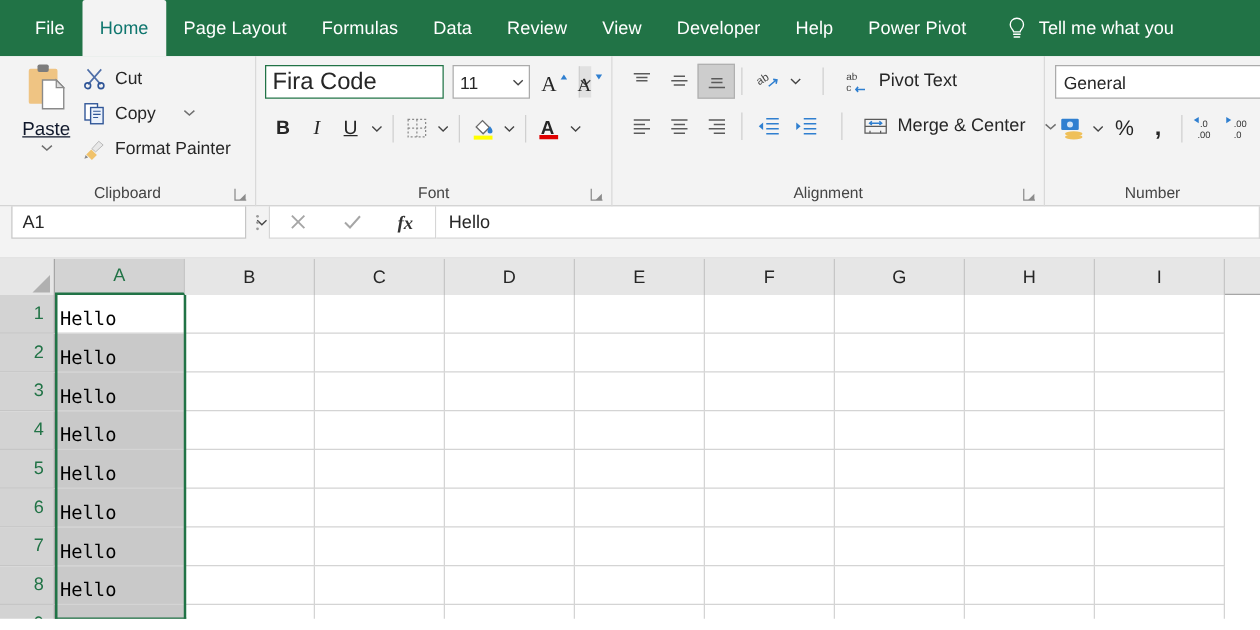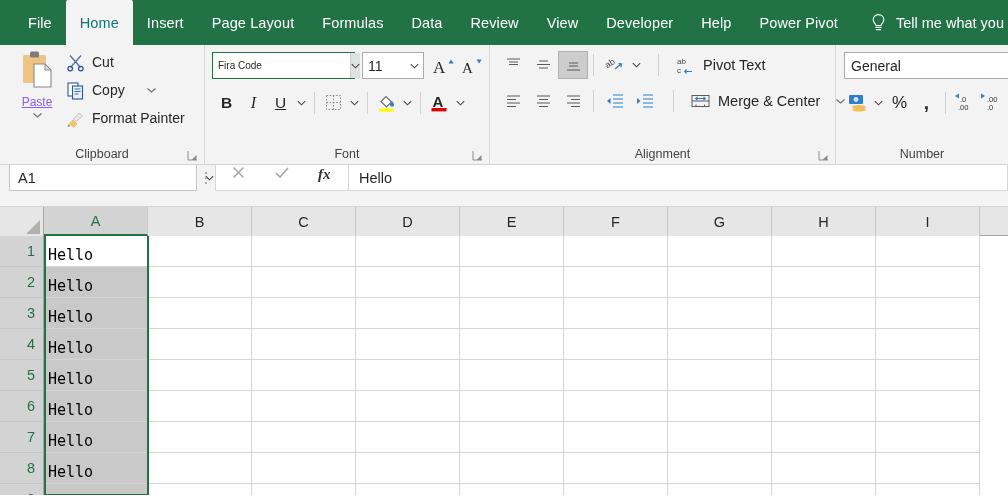--- a/index.html
+++ b/index.html
@@ -73,41 +73,41 @@
 
   
   .g-clip { width: 204px; }
   .paste-btn {
     position: absolute; left: 8px; top: 2px;
     width: 58px; height: 86px;
     display: flex; flex-direction: column; align-items: center;
     cursor: pointer;
   }
   .paste-icon { width: 40px; height: 44px; margin-top: 2px; }
-  .paste-label { font-size: 12px; color: #8b5cf6; margin-top: 2px; text-decoration: underline; }
+  .paste-label { font-size: 15px; color: #0f172a; margin-top: 2px; text-decoration: underline; }
   .caret-sm { width: 11px; height: 8px; margin-top: 2px; opacity: .75; }
   .clip-item {
     position: absolute; left: 66px;
     display: flex; align-items: center; gap: 7px;
     height: 26px; cursor: pointer; font-size: 14px; color: #262626;
   }
   .clip-item .ic { width: 19px; height: 19px; flex: 0 0 auto; }
 
   
   .g-font { width: 285px; }
   .fontname-box {
     position: absolute; left: 7px; top: 7px;
     width: 143px; height: 27px;
     background: #fff;
     border: 1px solid #217346;
     display: flex; align-items: center;
   }
   .fontname-box input {
     border: 0; outline: 0; flex: 1; height: 100%;
-    padding-left: 5px; font-size: 10px; color: #262626;
+    padding-left: 5px; font-size: 19px; color: #262626;
     font-family: "Liberation Sans", sans-serif; background: transparent;
   }
   .combo-btn {
     width: 17px; height: 25px;
     background: #e1e1e1;
     border-left: 1px solid #d0d0d0;
     display: flex; align-items: center; justify-content: center;
     cursor: pointer;
   }
   .fontsize-box {
@@ -187,21 +187,21 @@
     font-family: "Liberation Sans", sans-serif; background: transparent;
   }
   .dots { width: 18px; display: flex; justify-content: center; cursor: pointer; }
   .fx-group {
     display: flex; align-items: center;
     height: 27px;
     background: #fff; border: 1px solid #d6d6d6;
   }
   .fx-btn {
     width: 44px; height: 25px;
-    display: flex; justify-content: center;
+    display: flex; align-items: center; justify-content: center;
     cursor: pointer;
   }
   .formula-input {
     flex: 1; height: 27px;
     background: #fff; border: 1px solid #d6d6d6; border-left: 0;
     display: flex; align-items: center;
   }
   .formula-input input {
     border: 0; outline: 0; flex: 1; height: 100%;
     padding-left: 10px; font-size: 14.5px; color: #262626;
@@ -290,23 +290,20 @@
 <body>
 
 <div class="tabbar">
   <div class="tab first">
       <span>File</span>
     </div>
   <div class="tab active">
       <span>Home</span>
     </div>
   <div class="tab">
-      <span>Insert</span>
-    </div>
-  <div class="tab">
       <span>Page Layout</span>
     </div>
   <div class="tab">
       <span>Formulas</span>
     </div>
   <div class="tab">
       <span>Data</span>
     </div>
   <div class="tab">
       <span>Review</span>

